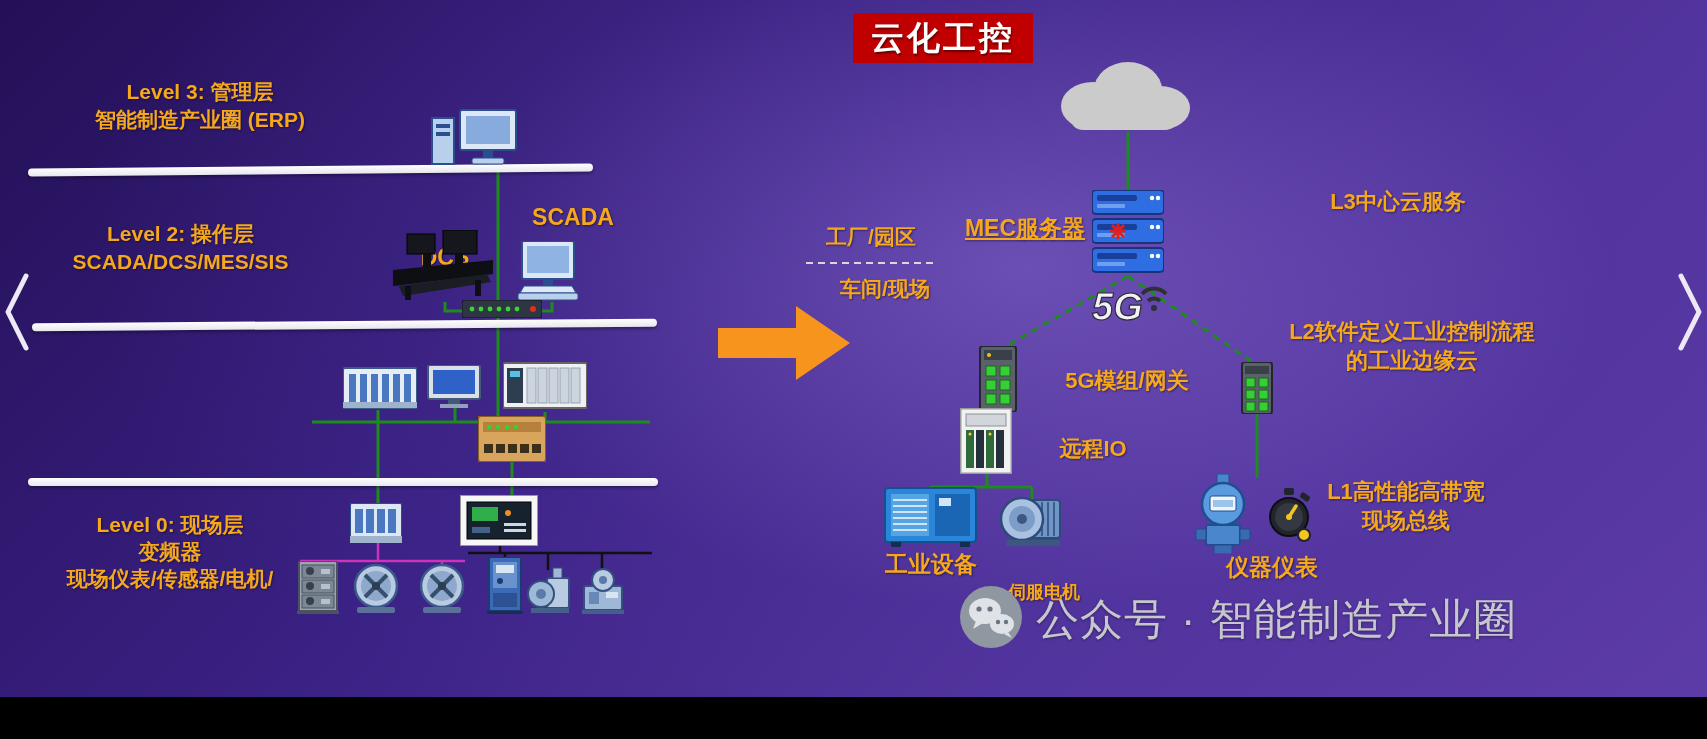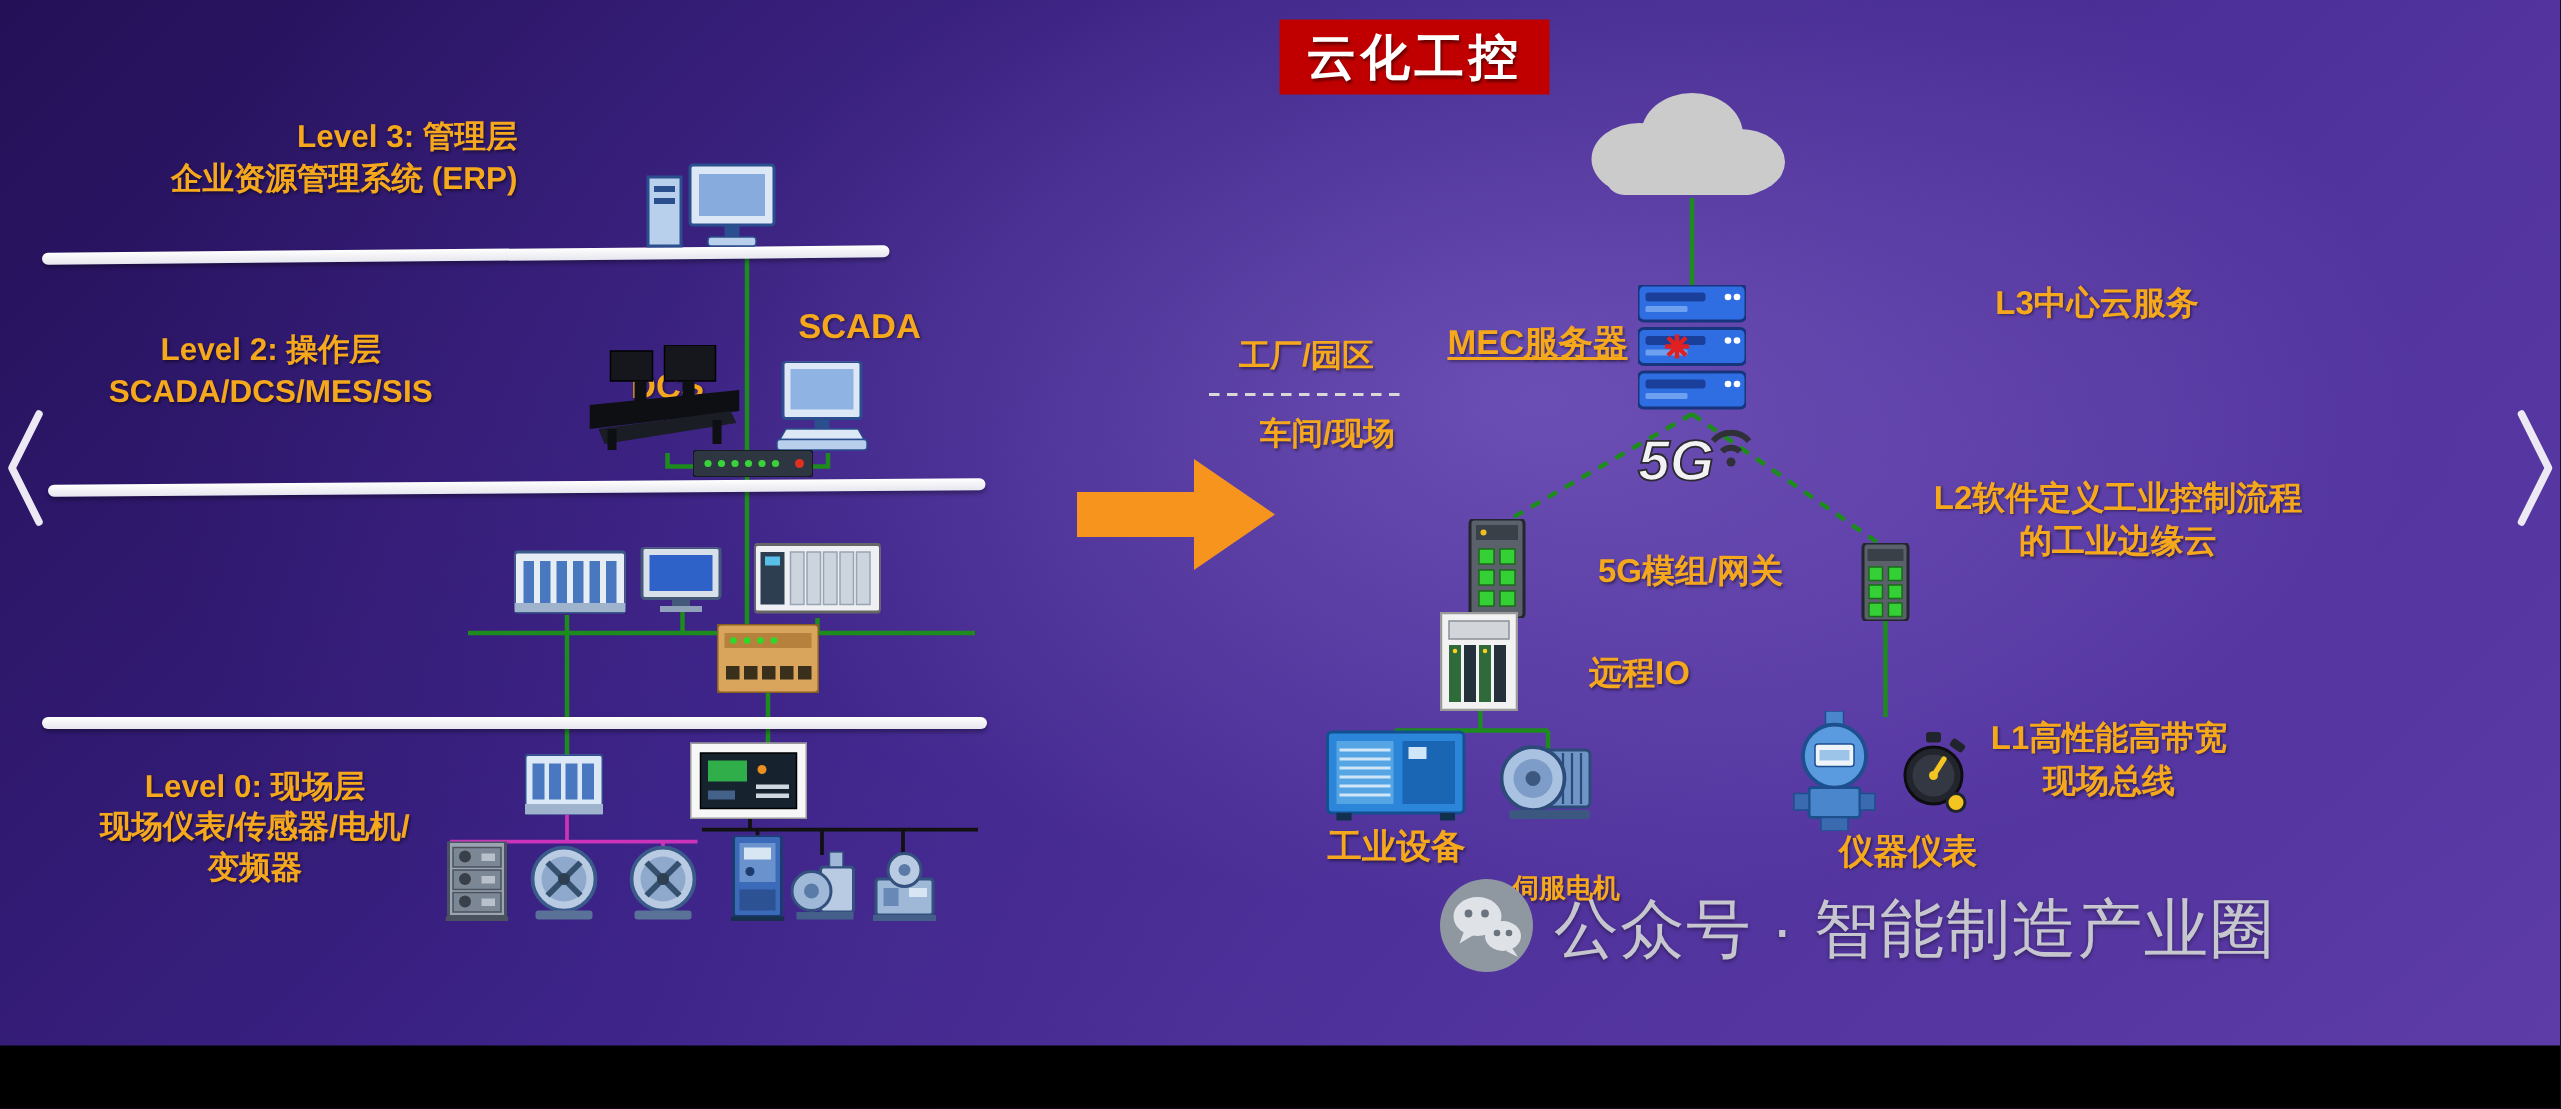--- a/index.html
+++ b/index.html
@@ -17,21 +17,21 @@
   
   .badge{position:absolute;top:13px;height:50px;background:#c00000;color:#ffffff;
     font-size:33px;font-weight:bold;display:flex;align-items:center;justify-content:center;
     padding:0 18px;letter-spacing:3px;text-shadow:1px 2px 2px rgba(0,0,0,.45);}
   .badge-left{left:528px;}
   .badge-right{left:853px;}
 
   
   .olabel{position:absolute;color:#f6a81c;font-weight:bold;text-align:center;
     text-shadow:1px 1px 2px rgba(0,0,0,.45);}
-  .lbl-l3{left:55px;top:78px;width:290px;font-size:21px;line-height:1.32;text-align:right;}
+  .lbl-l3{left:55px;top:78px;width:290px;font-size:21px;line-height:1.32;}
   .lbl-l2{left:38px;top:220px;width:285px;font-size:21px;line-height:1.32;}
   .lbl-l1{left:35px;top:363px;width:270px;font-size:21px;line-height:1.32;}
   .lbl-l0{left:25px;top:512px;width:290px;font-size:21px;line-height:1.28;}
   .lbl-dcs{left:400px;top:200px;width:90px;font-size:23px;margin-top:44px;}
   .lbl-scada{left:523px;top:204px;width:100px;font-size:23px;}
   .lbl-mec{left:955px;top:213px;width:140px;font-size:23px;text-decoration:underline;}
   .lbl-l3cloud{left:1318px;top:187px;width:160px;font-size:22px;}
   .lbl-factory{left:812px;top:223px;width:118px;font-size:21px;}
   .lbl-workshop{left:826px;top:275px;width:118px;font-size:21px;}
   .lbl-gateway{left:1052px;top:366px;width:150px;font-size:22px;}
@@ -133,30 +133,30 @@
   <div class="divider div1"></div>
   <div class="divider div2"></div>
   <div class="divider div3"></div>
 
   <div class="badge badge-right">
     <span>云化工控</span>
   </div>
 
   <div class="olabel lbl-l3">
     <div>Level 3: 管理层</div>
-    <div>企业资源管理系统 (ERP)</div>
+    <div>智能制造产业圈 (ERP)</div>
   </div>
   <div class="olabel lbl-l2">
     <div>Level 2: 操作层</div>
     <div>SCADA/DCS/MES/SIS</div>
   </div>
   <div class="olabel lbl-l0">
     <div>Level 0: 现场层</div>
+    <div>变频器</div>
     <div>现场仪表/传感器/电机/</div>
-    <div>变频器</div>
   </div>
   <div class="olabel lbl-dcs">DCS</div>
   <div class="olabel lbl-scada">SCADA</div>
 
   <div class="olabel lbl-mec">MEC服务器</div>
   <div class="olabel lbl-l3cloud">L3中心云服务</div>
   <div class="olabel lbl-factory">工厂/园区</div>
   <div class="olabel lbl-workshop">车间/现场</div>
   <div class="olabel lbl-gateway">5G模组/网关</div>
   <div class="olabel lbl-rio">远程IO</div>

